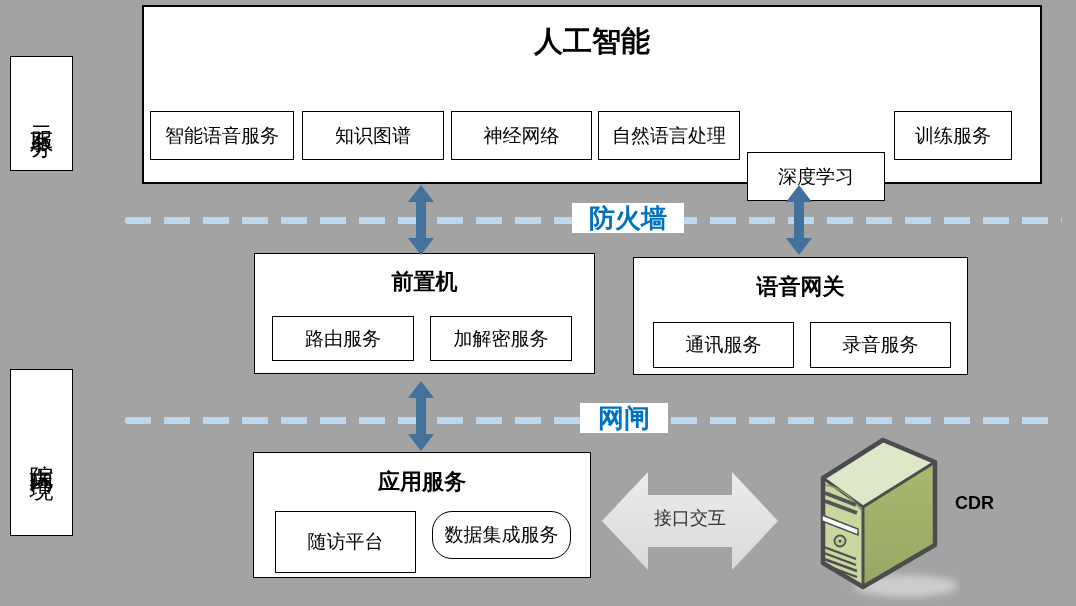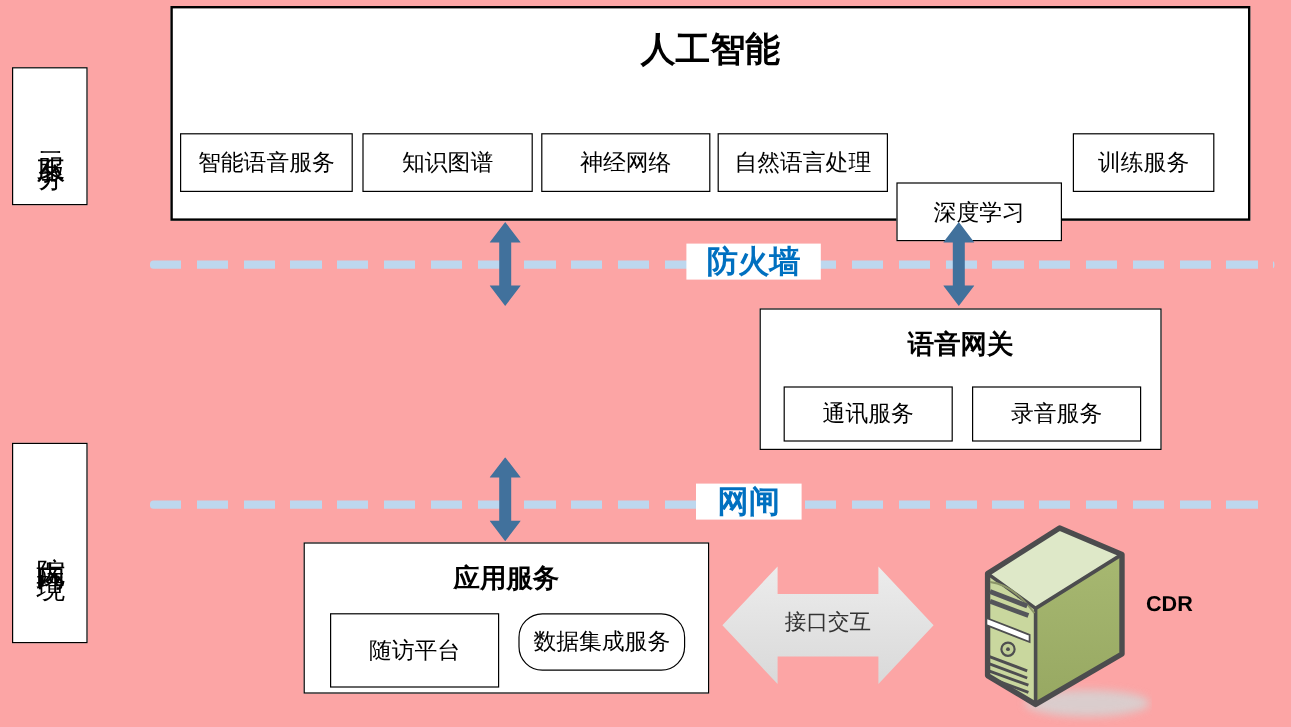--- a/index.html
+++ b/index.html
@@ -1,18 +1,18 @@
 <!DOCTYPE html>
 <html style="--accent-blue: #0070C0; --dash-blue: #BDD7EE; --arrow-blue: #41719C; --gray-arrow-light: #ECECEC; --gray-arrow-dark: #D9D9D9; --server-front: #C9D79E; --server-side: #A7B871; --server-top: #DEE8C8; --server-outline: #4C4C4E;"><head>
 <meta charset="utf-8">
 <style>
   html,body{margin:0;padding:0;background:#fff;}
   *{box-sizing:border-box;}
   .canvas{
-    position:relative;width:1076px;height:606px;background:#fca5a5;overflow:hidden;
+    position:relative;width:1076px;height:606px;background:#a3a3a3;overflow:hidden;
     font-family:"Liberation Sans",sans-serif;color:#000;
   }
   
   .region-box{
     position:absolute;border:1.5px solid #000;background:#fff;
     display:flex;align-items:center;justify-content:center;
     writing-mode:vertical-rl;text-orientation:upright;
     font-size:24px;letter-spacing:4px;
   }
   .cloud-box{left:10px;top:56px;width:63px;height:115px;}
@@ -112,20 +112,25 @@
   <svg class="varrow a1" width="26" height="70" viewBox="0 0 26 70">
     <polygon points="13,0 26,17 18,17 18,53 26,53 13,70 0,53 8,53 8,17 0,17" fill="var(--arrow-blue)"></polygon>
   </svg>
   <svg class="varrow a2" width="26" height="70" viewBox="0 0 26 70">
     <polygon points="13,0 26,17 18,17 18,53 26,53 13,70 0,53 8,53 8,17 0,17" fill="var(--arrow-blue)"></polygon>
   </svg>
   <svg class="varrow a3" width="26" height="70" viewBox="0 0 26 70">
     <polygon points="13,0 26,17 18,17 18,53 26,53 13,70 0,53 8,53 8,17 0,17" fill="var(--arrow-blue)"></polygon>
   </svg>
 
+  <div class="group-box front-box">
+    <div class="group-title">前置机</div>
+    <div class="svc front-s0">路由服务</div>
+    <div class="svc front-s1">加解密服务</div>
+  </div>
 
   <div class="group-box voice-box">
     <div class="group-title">语音网关</div>
     <div class="svc voice-s0">通讯服务</div>
     <div class="svc voice-s1">录音服务</div>
   </div>
 
   <div class="group-box app-box">
     <div class="group-title">应用服务</div>
     <div class="svc app-s0">随访平台</div>

